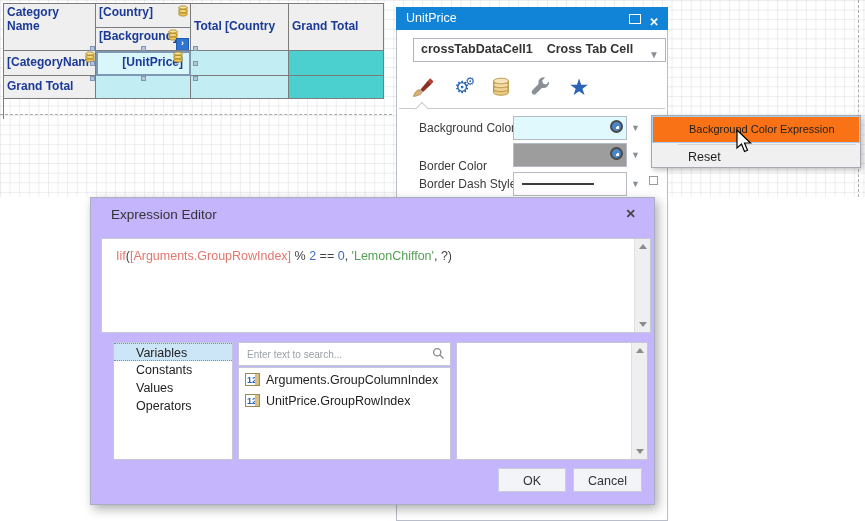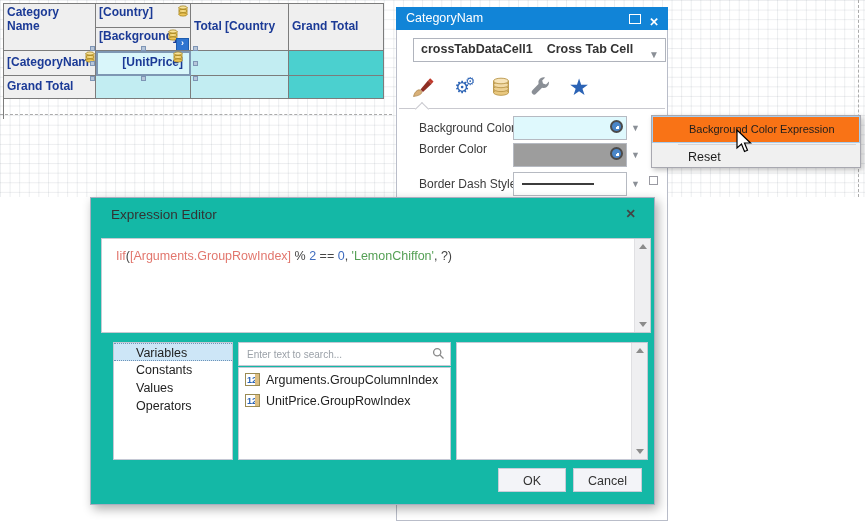--- a/index.html
+++ b/index.html
@@ -85,21 +85,21 @@
   .menu{left:651px;top:115px;width:210px;height:53px;background:#f0f0f0;border:1px solid #a8a8b0;
         box-shadow:2px 2px 5px rgba(0,0,0,0.25);z-index:4;}
   .menu-item1{position:absolute;left:0;top:0;width:208px;height:27px;background:#f97316;border:1px solid #a6cdee;
         font-size:11px;color:#1e1e1e;line-height:25px;padding-left:36px;box-sizing:border-box;}
   .menu-sep{position:absolute;left:26px;top:28px;width:178px;border-top:1px solid #d5d5d8;}
   .menu-item2{position:absolute;left:0;top:30px;width:208px;height:22px;font-size:12.5px;color:#1e1e1e;
         line-height:22px;padding-left:36px;box-sizing:border-box;}
   .cursor{left:735px;top:129px;width:19px;height:27px;z-index:6;}
 
   
-  .dialog{left:90px;top:197px;width:565px;height:308px;background:#14b8a6;border:1px solid #a9aec0;
+  .dialog{left:90px;top:197px;width:565px;height:308px;background:#c4b5fd;border:1px solid #a9aec0;
           box-shadow:3px 4px 10px rgba(0,0,0,0.32);z-index:3;}
   .dlg-title{position:absolute;left:20px;top:9px;font-size:13.5px;color:#333;}
   .dlg-close{position:absolute;right:18px;top:8px;font-size:12.5px;color:#444;font-weight:bold;}
   .memo{position:absolute;left:10px;top:40px;width:548px;height:93px;background:#fff;border:1px solid #c6cad2;}
   .memo-text{position:absolute;left:14px;top:10px;font-size:12.5px;white-space:pre;color:#444;}
   .tok-function{color:#e2776e;} .tok-field{color:#e2776e;}
   .tok-number{color:#3f6cbf;} .tok-string{color:#55a055;} .tok-plain{color:#444;}
   .vscroll{position:absolute;right:0;top:0;bottom:0;width:15px;background:#efeff1;border-left:1px solid #e0e0e3;}
   .sb-up{position:absolute;left:4px;top:5px;width:0;height:0;border-left:4px solid transparent;border-right:4px solid transparent;border-bottom:5px solid #8b8b8b;}
   .sb-down{position:absolute;left:4px;bottom:5px;width:0;height:0;border-left:4px solid transparent;border-right:4px solid transparent;border-top:5px solid #8b8b8b;}
@@ -188,21 +188,21 @@
   <div class="cell teal" style="left:285px;top:47px;width:95px;height:25px;"></div>
 
   <div class="cell hdr" style="left:0;top:72px;width:92px;height:23px;display:flex;align-items:center;white-space:nowrap;">Grand Total</div>
   <div class="cell data" style="left:92px;top:72px;width:95px;height:23px;"></div>
   <div class="cell data" style="left:187px;top:72px;width:98px;height:23px;"></div>
   <div class="cell teal" style="left:285px;top:72px;width:95px;height:23px;"></div>
 </div>
 
 <div class="abs props">
   <div class="props-title">
-    <span>CategoryNam</span>
+    <span>UnitPrice</span>
     <span class="tb-restore"></span>
     <span class="tb-close">✕</span>
   </div>
 
   <div class="combo">
     <span>crossTabDataCell1</span><span class="ctype">Cross Tab Cell</span>
     <span class="combo-arrow" style="top:5px;">▼</span>
   </div>
 
   <div class="tabs">
@@ -240,21 +240,21 @@
   <div class="tab-sep"></div>
   <div class="tab-notch"></div>
 
   <div class="prow-label" style="top:113px;">Background Color</div>
   <div class="editorbox" style="top:108px;">
     <div class="swatch" style="background:#dff9fd;"></div>
     <div class="pickicon"></div>
   </div>
   <span class="drop-arrow" style="left:234px;top:115px;">▼</span>
 
-  <div class="prow-label" style="top:134px;">Border Color</div>
+  <div class="prow-label" style="top:151px;">Border Color</div>
   <div class="editorbox" style="top:135px;">
     <div class="swatch" style="background:#9d9d9d;"></div>
     <div class="pickicon"></div>
   </div>
   <span class="drop-arrow" style="left:234px;top:142px;">▼</span>
 
   <div class="prow-label" style="top:169px;">Border Dash Style</div>
   <div class="editorbox" style="top:164px;">
     <div class="dash-sample"></div>
   </div>

